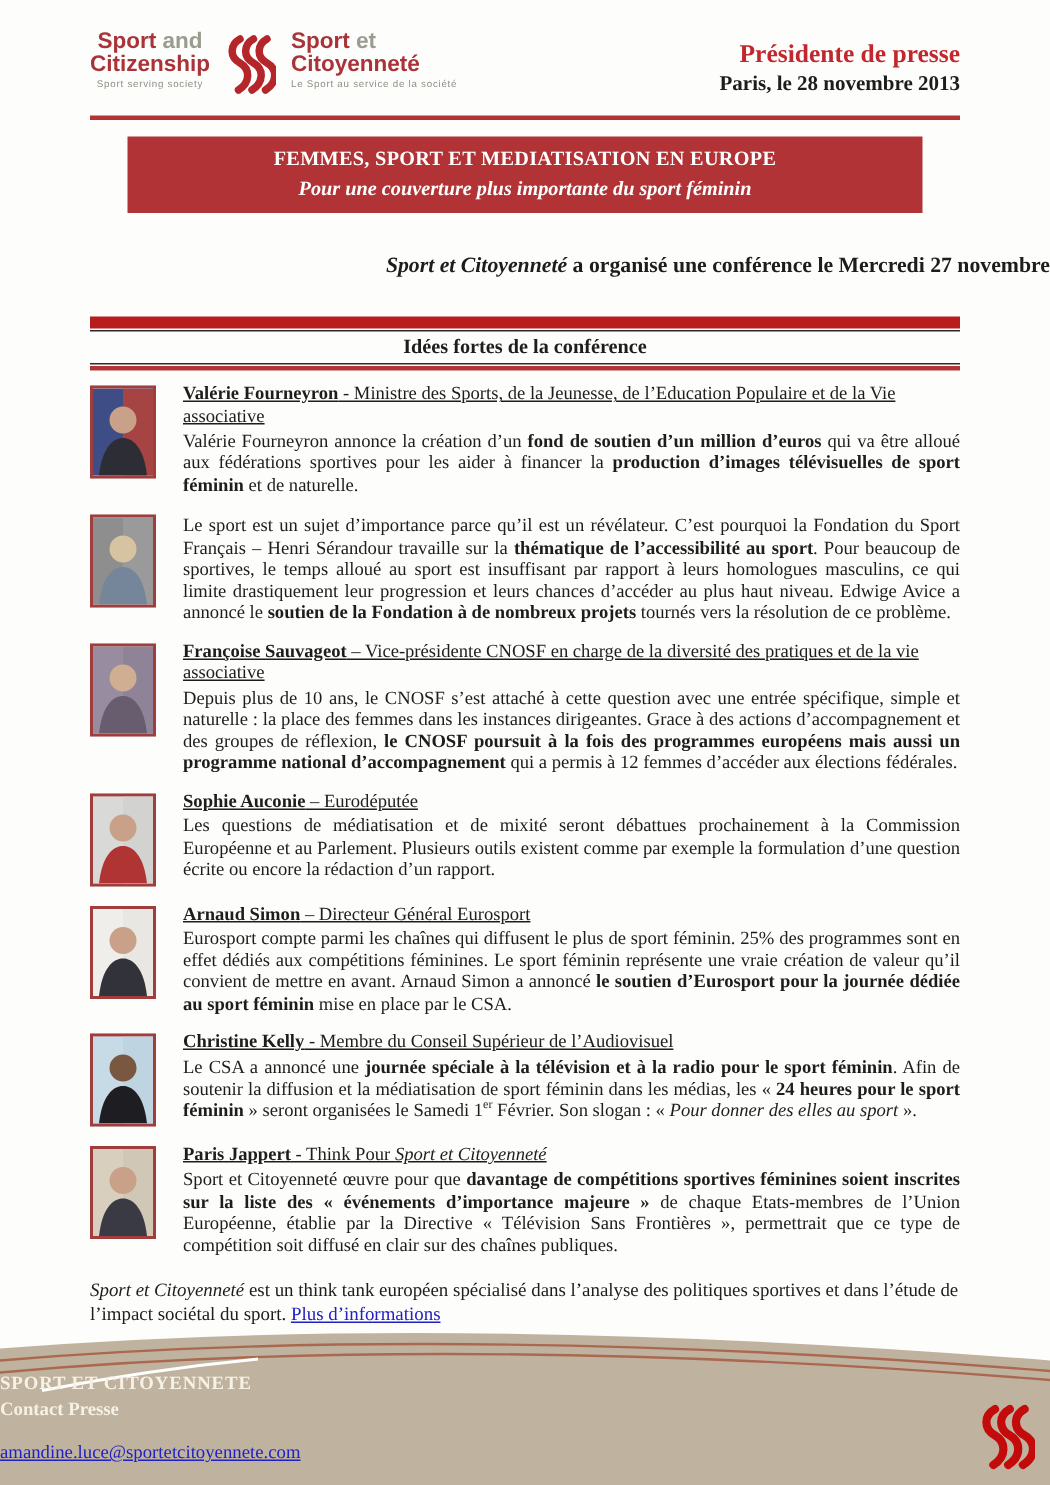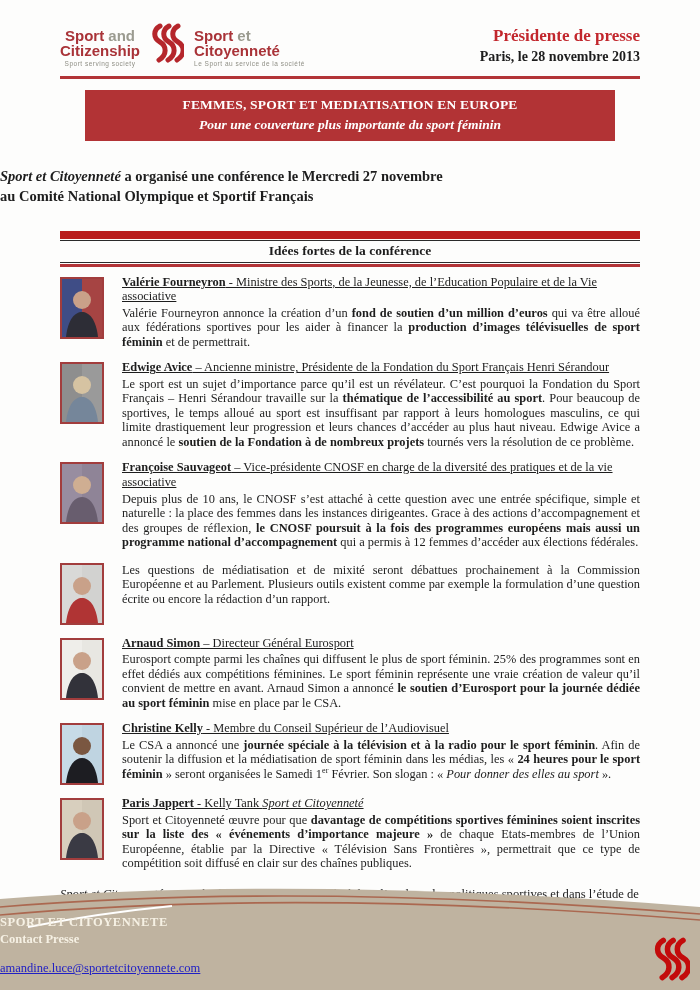--- a/index.html
+++ b/index.html
@@ -4,41 +4,41 @@
 <style>
   html,body{margin:0;padding:0;background:#e8e8e8;}
   .page{
     position:relative; width:700px; height:990px; margin:0 auto;
     background:#fdfdfc; overflow:hidden;
     font-family:"Liberation Serif","DejaVu Serif",serif;
     color:#1d1d1d;
   }
   
   .header{display:flex; align-items:flex-start; padding:20px 60px 0 60px;}
-  .logos{display:flex; align-items:flex-end; gap:10px;}
+  .logos{display:flex; align-items:flex-start; gap:10px;}
   .logo-block{line-height:1.02; font-family:"Liberation Sans","DejaVu Sans",sans-serif; font-weight:bold;}
   .logo-block .l1{font-size:15px;}
   .logo-block .l2{font-size:15px;}
   .logo-red{color:#a93338;}
   .logo-gray{color:#9b9b90;}
   .logo-tagline{font-size:6.5px; font-weight:normal; color:#8f8f85; letter-spacing:.5px; margin-top:3px;}
   .logo-left{text-align:center;}
   .logo-right{text-align:left;}
   .logo-right .logo-tagline{text-align:center;}
   .sss-mark{margin-top:2px;}
   .header-right{margin-left:auto; text-align:right; padding-top:6px;}
   .doc-type{color:#c2272d; font-weight:bold; font-size:17px;}
   .dateline{font-weight:bold; font-size:14px; margin-top:3px;}
   .red-rule{height:3px; background:#b23437; margin:8px 60px 0 60px;}
   
   .banner{margin:11px 85px 0 85px; background:#b23335; color:#fff; text-align:center; padding:7px 6px 8px 6px;}
   .banner-title{font-weight:bold; font-size:13.5px; letter-spacing:.2px;}
   .banner-sub{font-weight:bold; font-style:italic; font-size:13.5px; margin-top:4px;}
   
-  .intro{text-align:left; font-weight:bold; font-size:14.5px; line-height:1.4; margin-top:25px;}
+  .intro{text-align:right; font-weight:bold; font-size:14.5px; line-height:1.4; margin-top:25px;}
   .intro .it{font-style:italic;}
   
   .section-head{margin:24px 60px 0 60px; border-top:8px solid #b91c1c; border-bottom:3px solid #b23437;}
   .section-head-inner{border-top:1px solid #2a2a2a; border-bottom:1px solid #2a2a2a; margin:1px 0; text-align:center; font-weight:bold; font-size:13.5px; padding:2px 0 3px 0;}
   
   .entries{margin:8px 60px 0 60px;}
   .entry{display:flex; margin-top:11px;}
   .entry:first-child{margin-top:6px;}
   .entry-photo{flex:none; width:40px; height:58px; border:2px solid #a23d3d; margin-right:18px; margin-top:2px; background:#ddd;}
   .entry-photo svg{display:block;}
@@ -95,54 +95,52 @@
   </div>
   <div class="red-rule"></div>
 
   <div class="banner">
     <div class="banner-title">FEMMES, SPORT ET MEDIATISATION EN EUROPE</div>
     <div class="banner-sub">Pour une couverture plus importante du sport féminin</div>
   </div>
 
   <div class="intro">
     <div><span class="it">Sport et Citoyenneté</span><span> a organisé une conférence le Mercredi 27 novembre</span></div>
-    <div>au Comité National Olympique et Sportif Français</div>
   </div>
 
   <div class="section-head">
     <div class="section-head-inner">Idées fortes de la conférence</div>
   </div>
 
   <div class="entries">
     <div class="entry">
       <div class="entry-photo">
         <svg width="40" height="58" viewBox="0 0 40 58">
           <rect class="ph-bg" x="0" y="0" width="40" height="58" fill="#3f4d86"></rect>
           <rect class="ph-bg2" x="20" y="0" width="20" height="58" fill="#a64443"></rect>
           <circle class="ph-head" cx="20" cy="21" r="9" fill="#c9a189"></circle>
           <path class="ph-suit" d="M4,58 C6,40 13,33 20,33 C27,33 34,40 36,58 Z" fill="#2d2d36"></path>
         </svg>
       </div>
       <div class="entry-text">
         <div class="entry-title"><span class="ename">Valérie Fourneyron</span><span class="trest"><span> - Ministre des Sports, de la Jeunesse, de l’Education Populaire et de la Vie associative</span></span></div>
-        <div class="entry-body"><span>Valérie Fourneyron annonce la création d’un </span><span style="font-weight: bold;">fond de soutien d’un million d’euros</span><span> qui va être alloué aux fédérations sportives pour les aider à financer la </span><span style="font-weight: bold;">production d’images télévisuelles de sport féminin</span><span> et de permettrait.</span></div>
+        <div class="entry-body"><span>Valérie Fourneyron annonce la création d’un </span><span style="font-weight: bold;">fond de soutien d’un million d’euros</span><span> qui va être alloué aux fédérations sportives pour les aider à financer la </span><span style="font-weight: bold;">production d’images télévisuelles de sport féminin</span><span> et de naturelle.</span></div>
       </div>
     </div>
 
     <div class="entry">
       <div class="entry-photo">
         <svg width="40" height="58" viewBox="0 0 40 58">
           <rect class="ph-bg" x="0" y="0" width="40" height="58" fill="#8e8e8e"></rect>
           <rect class="ph-bg2" x="20" y="0" width="20" height="58" fill="#9a9a9a"></rect>
           <circle class="ph-head" cx="20" cy="21" r="9" fill="#d6c3a2"></circle>
           <path class="ph-suit" d="M4,58 C6,40 13,33 20,33 C27,33 34,40 36,58 Z" fill="#75869a"></path>
         </svg>
       </div>
       <div class="entry-text">
-        <div class="entry-title"><span class="ename">Edwige Avice</span><span class="trest"><span> – Ancienne ministre, Présidente de la Fondation du Sport Français Henri Sérandour</span></span></div>
         <div class="entry-body"><span>Le sport est un sujet d’importance parce qu’il est un révélateur. C’est pourquoi la Fondation du Sport Français – Henri Sérandour travaille sur la </span><span style="font-weight: bold;">thématique de l’accessibilité au sport</span><span>. Pour beaucoup de sportives, le temps alloué au sport est insuffisant par rapport à leurs homologues masculins, ce qui limite drastiquement leur progression et leurs chances d’accéder au plus haut niveau. Edwige Avice a annoncé le </span><span style="font-weight: bold;">soutien de la Fondation à de nombreux projets</span><span> tournés vers la résolution de ce problème.</span></div>
       </div>
     </div>
 
     <div class="entry">
       <div class="entry-photo">
         <svg width="40" height="58" viewBox="0 0 40 58">
           <rect class="ph-bg" x="0" y="0" width="40" height="58" fill="#988da0"></rect>
           <rect class="ph-bg2" x="20" y="0" width="20" height="58" fill="#8f8497"></rect>
           <circle class="ph-head" cx="20" cy="21" r="9" fill="#cfae92"></circle>
@@ -158,20 +156,21 @@
     <div class="entry">
       <div class="entry-photo">
         <svg width="40" height="58" viewBox="0 0 40 58">
           <rect class="ph-bg" x="0" y="0" width="40" height="58" fill="#d9d9d7"></rect>
           <rect class="ph-bg2" x="20" y="0" width="20" height="58" fill="#d2d2d0"></rect>
           <circle class="ph-head" cx="20" cy="21" r="9" fill="#c9a189"></circle>
           <path class="ph-suit" d="M4,58 C6,40 13,33 20,33 C27,33 34,40 36,58 Z" fill="#b03434"></path>
         </svg>
       </div>
       <div class="entry-text">
+        <div class="entry-title"><span class="ename">Sophie Auconie</span><span class="trest"><span> – Eurodéputée</span></span></div>
         <div class="entry-body"><span>Les questions de médiatisation et de mixité seront débattues prochainement à la Commission Européenne et au Parlement. Plusieurs outils existent comme par exemple la formulation d’une question écrite ou encore la rédaction d’un rapport.</span></div>
       </div>
     </div>
 
     <div class="entry">
       <div class="entry-photo">
         <svg width="40" height="58" viewBox="0 0 40 58">
           <rect class="ph-bg" x="0" y="0" width="40" height="58" fill="#efeeea"></rect>
           <rect class="ph-bg2" x="20" y="0" width="20" height="58" fill="#e8e7e2"></rect>
           <circle class="ph-head" cx="20" cy="21" r="9" fill="#c9a189"></circle>
@@ -202,21 +201,21 @@
     <div class="entry">
       <div class="entry-photo">
         <svg width="40" height="58" viewBox="0 0 40 58">
           <rect class="ph-bg" x="0" y="0" width="40" height="58" fill="#d8cfbe"></rect>
           <rect class="ph-bg2" x="20" y="0" width="20" height="58" fill="#d0c7b6"></rect>
           <circle class="ph-head" cx="20" cy="21" r="9" fill="#c9a189"></circle>
           <path class="ph-suit" d="M4,58 C6,40 13,33 20,33 C27,33 34,40 36,58 Z" fill="#3a3a44"></path>
         </svg>
       </div>
       <div class="entry-text">
-        <div class="entry-title"><span class="ename">Paris Jappert</span><span class="trest"><span> - Kelly Tank </span><span style="font-style: italic;">Sport et Citoyenneté</span></span></div>
+        <div class="entry-title"><span class="ename">Paris Jappert</span><span class="trest"><span> - Think Pour </span><span style="font-style: italic;">Sport et Citoyenneté</span></span></div>
         <div class="entry-body"><span>Sport et Citoyenneté œuvre pour que </span><span style="font-weight: bold;">davantage de compétitions sportives féminines soient inscrites sur la liste des « événements d’importance majeure »</span><span>  de chaque Etats-membres de l’Union Européenne, établie par la Directive « Télévision Sans Frontières », permettrait que ce type de compétition soit diffusé en clair sur des chaînes publiques.</span></div>
       </div>
     </div>
   </div>
 
   <div class="about">
     <span class="it">Sport et Citoyenneté</span><span> est un think tank européen spécialisé dans l’analyse des politiques sportives et dans l’étude de l’impact sociétal du sport. </span><a class="doclink">Plus d’informations</a>
   </div>
 
   <div class="footer">

